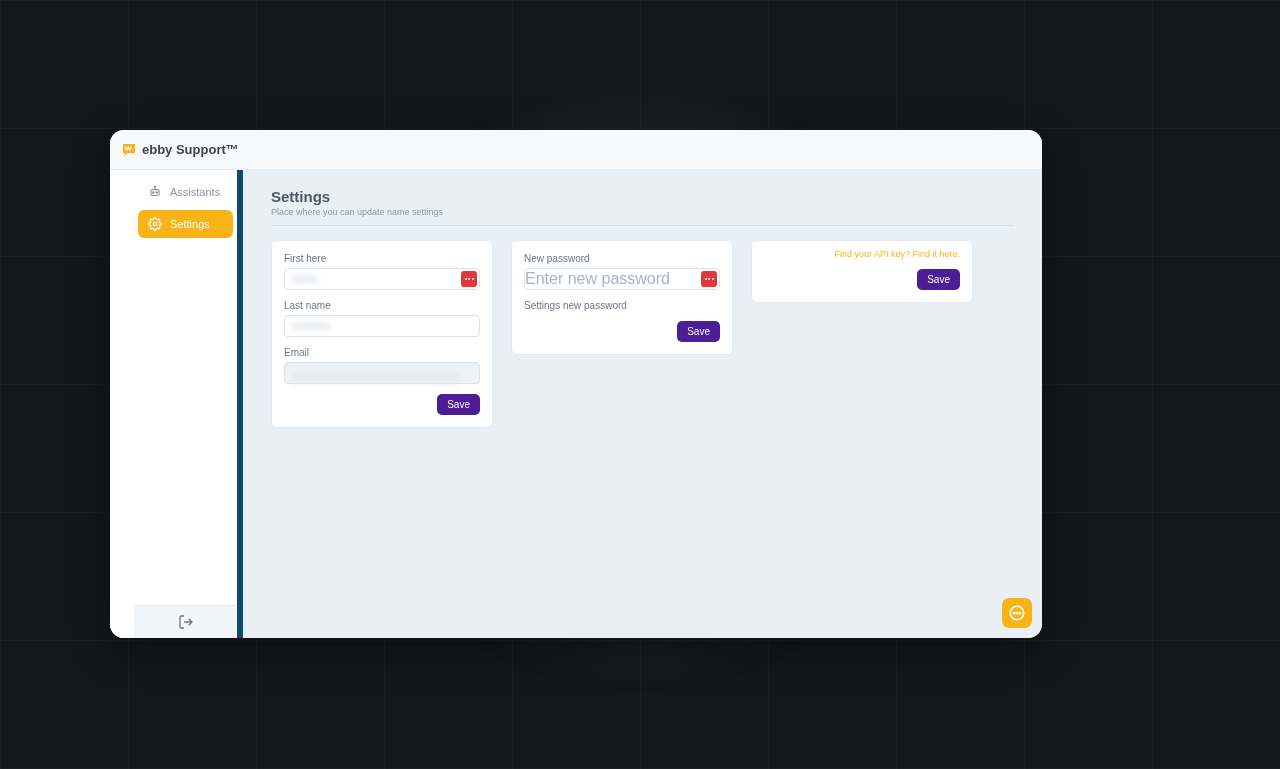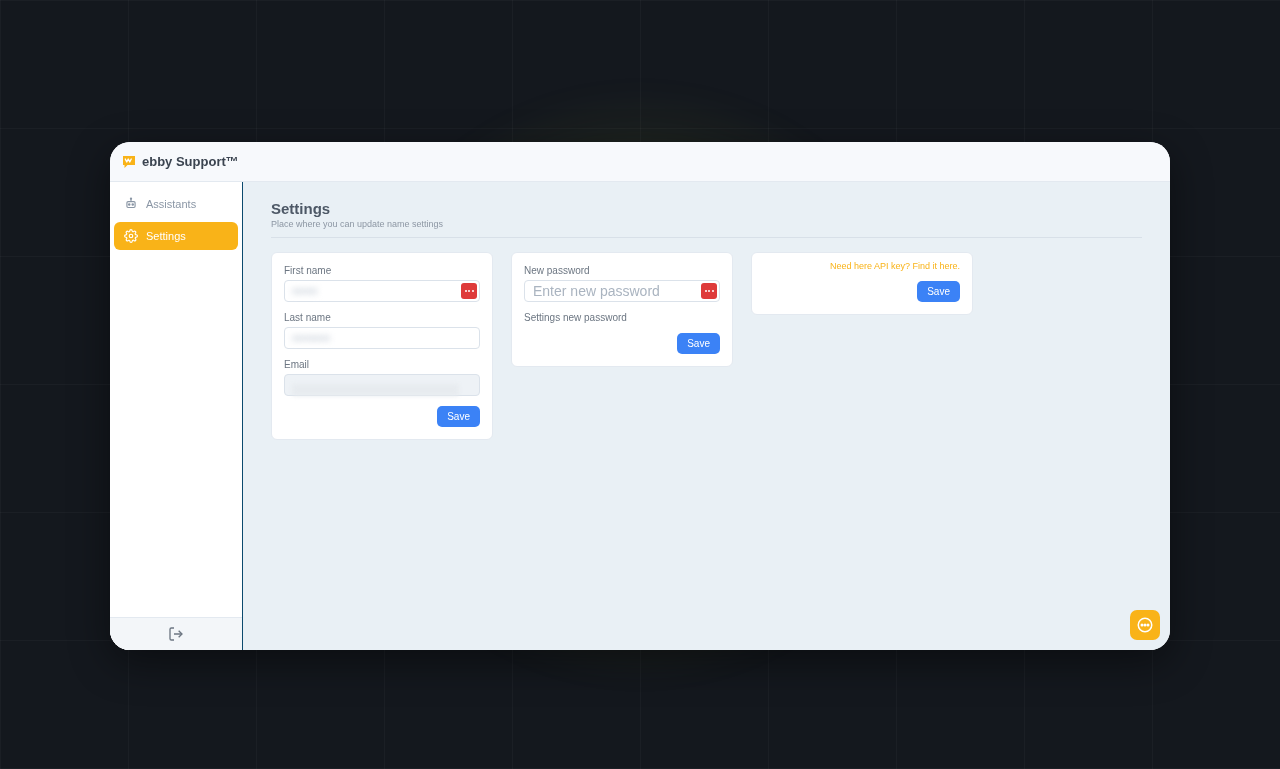--- a/index.html
+++ b/index.html
@@ -24,26 +24,25 @@
       top: 50%; left: 50%;
       width: 800px; height: 800px;
       transform: translate(-50%, -50%);
       background: radial-gradient(closest-side, rgba(120,135,45,0.45), rgba(20,24,30,0) 75%);
       filter: blur(10px);
       pointer-events: none;
     }
     .app-window {
       position: absolute;
       top: 130px; left: 110px;
-      width: 1060px; height: 508px;
+      width: 932px; height: 508px;
       background: #f4f7fb;
-      border-radius: 20px;
+      border-radius: 14px;
       box-shadow: 0 12px 40px rgba(0,0,0,0.45);
       overflow: hidden;
-      margin-top: 12px;
     }
     .header {
       height: 40px;
       background: #f7f9fc;
       border-bottom: 1px solid #e3e9f0;
       display: flex;
       align-items: center;
       padding: 0 10px;
     }
     .logo {
@@ -61,23 +60,24 @@
     .logo-mark svg { display: block; }
     .body-wrap {
       position: absolute;
       top: 40px; left: 0; right: 0; bottom: 0;
       display: flex;
       background: #e9f0f5;
     }
     .sidebar {
       width: 133px;
       background: #ffffff;
-      border-right: 1px solid #0c4a6e;
+      border-right: 6px solid #0c4a6e;
       display: flex;
       flex-direction: column;
+      padding-left: 24px;
     }
     .sidebar-nav { padding: 8px 4px; flex: 1; }
     .nav-item {
       display: flex; align-items: center;
       gap: 8px;
       padding: 7px 10px;
       margin-bottom: 4px;
       border-radius: 6px;
       font-size: 11px;
       color: #8a96a5;
@@ -138,22 +138,22 @@
     .field label {
       font-size: 10px;
       color: #6c7682;
     }
     .input-row { position: relative; }
     .input {
       width: 100%;
       height: 22px;
       border: 1px solid #dbe2ea;
       border-radius: 4px;
-      font-size: 14px;
-      padding: 0 8px;
+      font-size: 16px;
+      padding: 0 0;
       color: #4d5866;
       background: #ffffff;
     }
     .input.disabled { background: #eef2f6; color: #aab4c0; }
     .input::placeholder { color: #aab4c0; }
     .pw-suffix {
       position: absolute;
       right: 3px; top: 3px;
       width: 16px; height: 16px;
       background: #de3a3a;
@@ -168,21 +168,21 @@
     }
     .link-small {
       font-size: 9px;
       color: #f9b318;
       text-align: right;
       cursor: pointer;
       margin-top: -4px;
     }
     .card-footer { display:flex; justify-content:flex-end; }
     .btn-save {
-      background: #3b82f6;
+      background: #4c1d95;
       color: #fff;
       border: none;
       border-radius: 5px;
       font-size: 10px;
       padding: 5px 10px;
       cursor: pointer;
     }
     .chat-bubble {
       position: absolute;
       right: 10px; bottom: 10px;
@@ -268,21 +268,21 @@
       <div class="page-title">
         <h1>Settings</h1>
         <p>Place where you can update name settings</p>
       </div>
       <div class="divider"></div>
 
       <div class="cards-row">
 
         <div class="card">
           <div class="field">
-            <label>First name</label>
+            <label>First here</label>
             <div class="input-row">
               <input class="input" style="padding-right: 22px;" value="">
               <div class="pw-suffix">
                   <span>
                     <i></i>
                     <i></i>
                     <i></i>
                   </span>
                 </div>
               <span class="blur-fill" style="position:absolute;left:8px;top:5px;">■■■■</span>
@@ -323,21 +323,21 @@
           </div>
           <div class="field">
             <label>Settings new password</label>
           </div>
           <div class="card-footer">
             <button class="btn-save">Save</button>
           </div>
         </div>
 
         <div class="card">
-          <div class="link-small">Need here API key? Find it here.</div>
+          <div class="link-small">Find your API key? Find it here.</div>
           <div class="card-footer">
             <button class="btn-save">Save</button>
           </div>
         </div>
 
       </div>
     </main>
   </div>
 
   <div class="chat-bubble">

